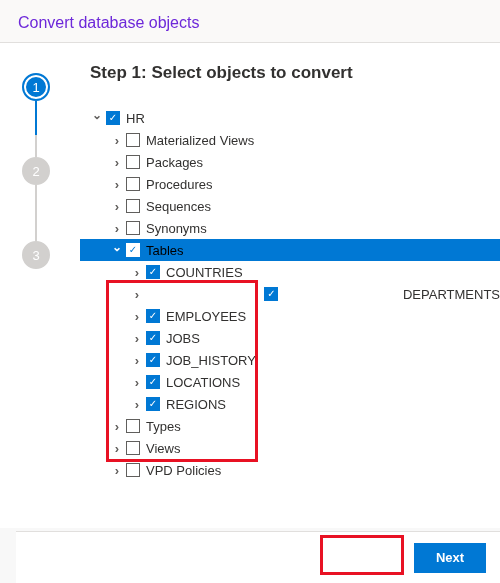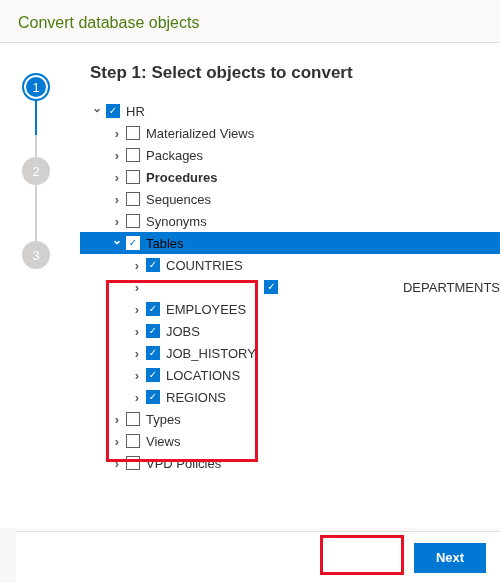--- a/index.html
+++ b/index.html
@@ -9,21 +9,21 @@
     color: #323130;
     background: #f8f8f8;
     width: 500px;
     height: 583px;
     position: relative;
     overflow: hidden;
   }
   .header {
     padding: 14px 18px 10px;
     font-size: 16px;
-    color: #4d7c0f;
+    color: #6d28d9;
     border-bottom: 1px solid #e1dfdd;
     background: #faf9f8;
   }
   .main {
     display: flex;
     height: calc(100% - 46px - 52px);
     background: #fff;
   }
   .stepper {
     width: 70px;
@@ -59,21 +59,21 @@
   .step-connector.after-active { background: #d2d0ce; height: 22px; }
 
   .content {
     flex: 1;
     padding: 20px 0 0 10px;
     overflow: auto;
   }
   .step-title {
     font-size: 17px;
     font-weight: 600;
-    margin-bottom: 17px;
+    margin-bottom: 24px;
     padding-left: 10px;
   }
   .tree {
     font-size: 13px;
   }
   .tree-row {
     display: flex;
     align-items: center;
     height: 22px;
     white-space: nowrap;
@@ -208,21 +208,21 @@
           <div class="tree-row" style="padding-left: 30px;">
             <span class="chev right"></span>
             <span class="checkbox"></span>
             <span>Materialized Views</span>
           </div>
           <div class="tree-row" style="padding-left: 30px;">
             <span class="chev right"></span>
             <span class="checkbox"></span>
             <span>Packages</span>
           </div>
-          <div class="tree-row" style="padding-left: 30px; font-weight: bold;">
+          <div class="tree-row" style="padding-left: 30px;">
             <span class="chev right"></span>
             <span class="checkbox"></span>
             <span>Procedures</span>
           </div>
           <div class="tree-row" style="padding-left: 30px;">
             <span class="chev right"></span>
             <span class="checkbox"></span>
             <span>Sequences</span>
           </div>
           <div class="tree-row" style="padding-left: 30px;">

